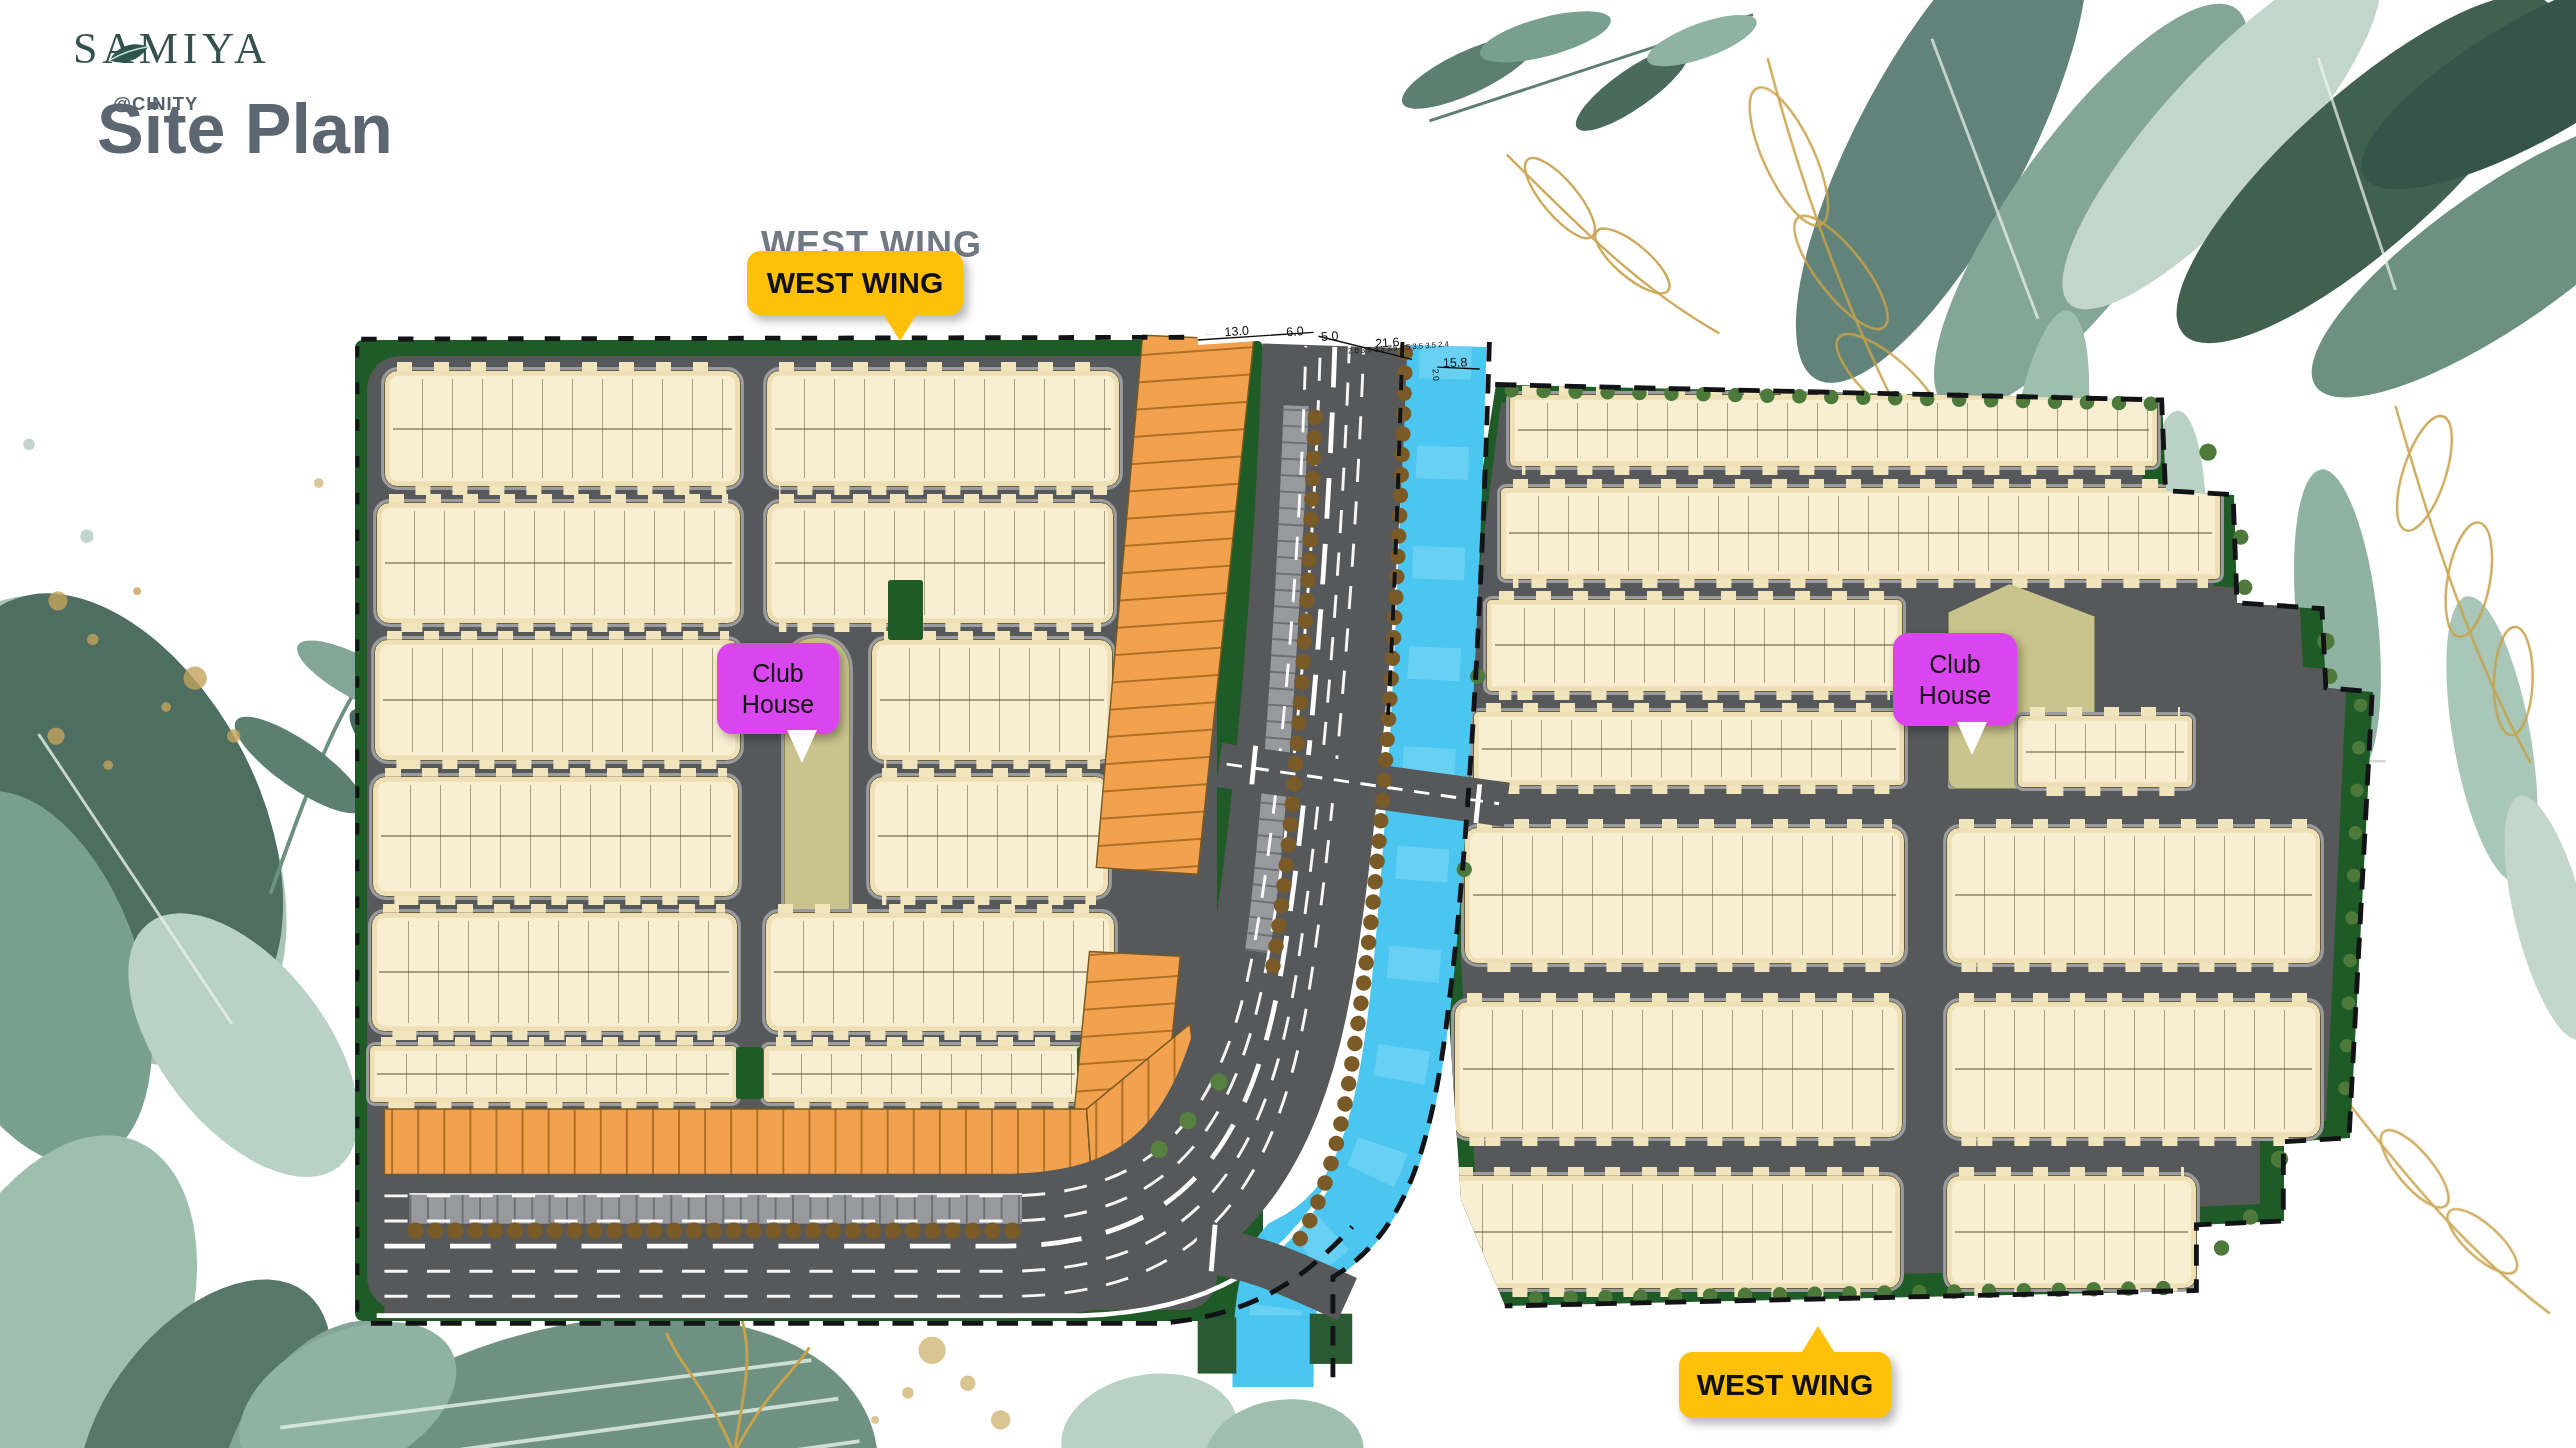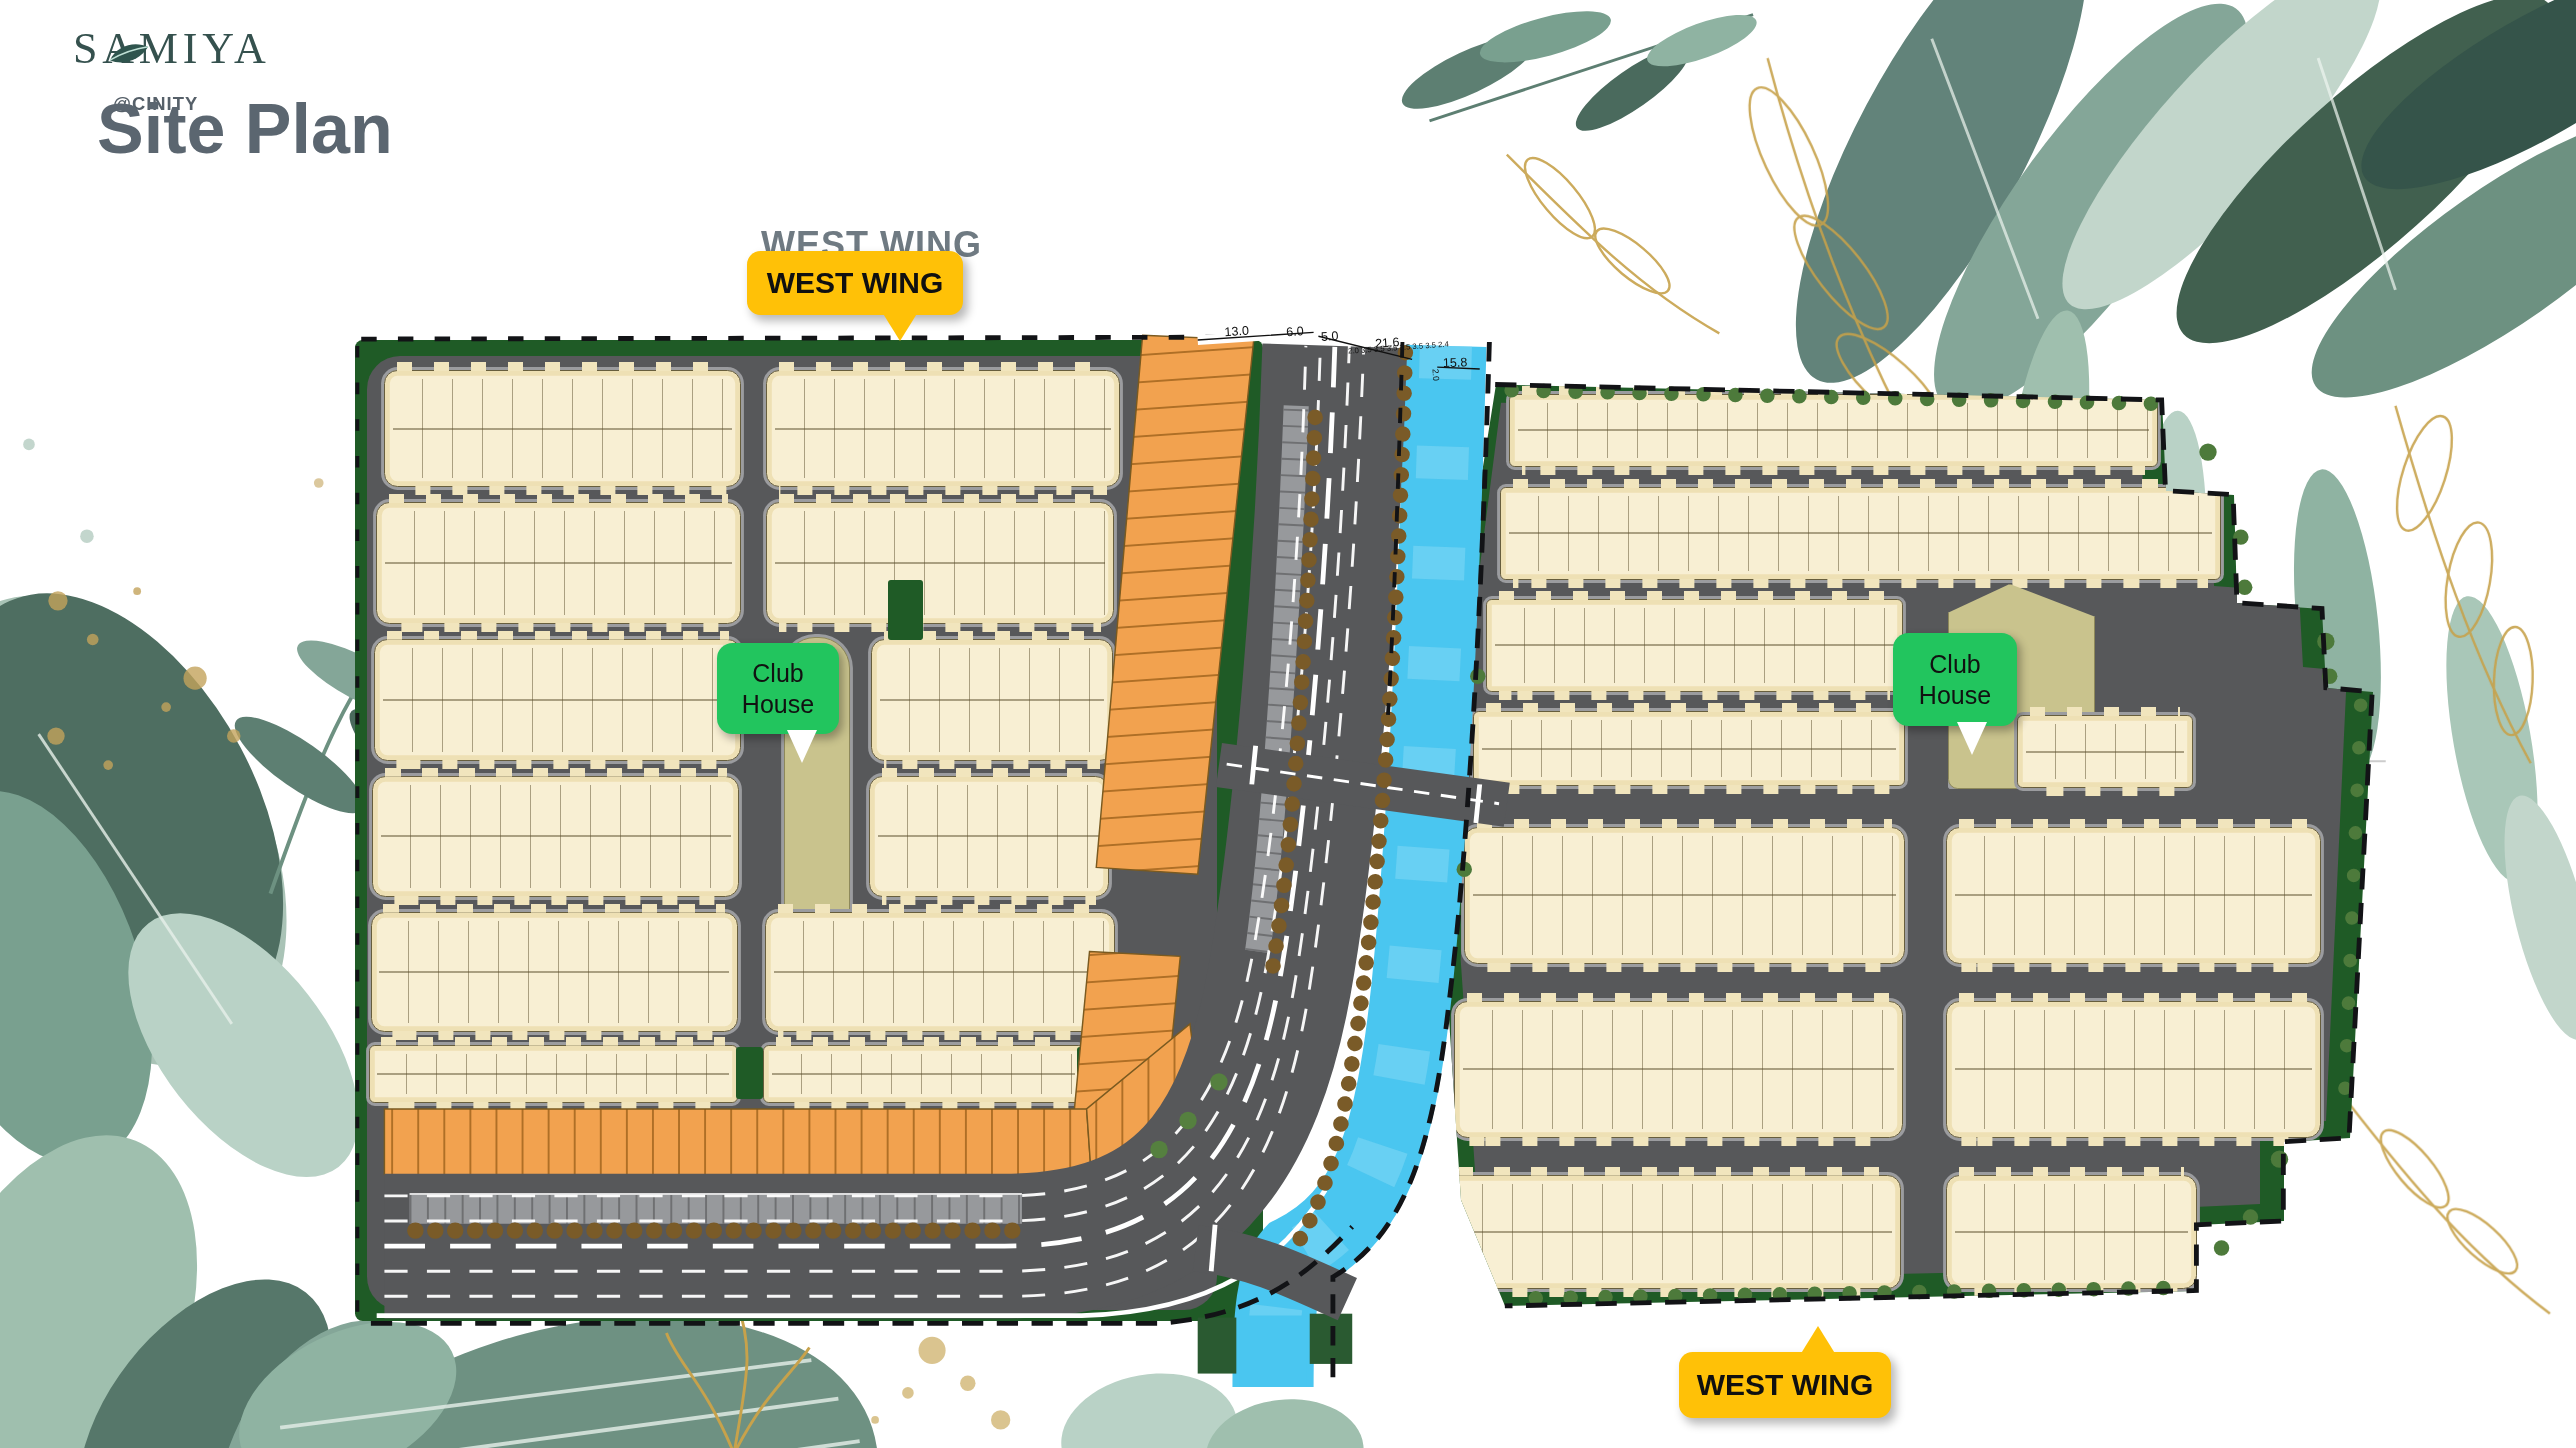--- a/index.html
+++ b/index.html
@@ -16,21 +16,21 @@
   .page-title{position:absolute;left:97px;top:89px;font-size:70px;font-weight:600;color:#5b6670;letter-spacing:0;}
 
   
   .ghost{position:absolute;left:761px;top:224px;font-size:36px;font-weight:700;color:#6f7a82;letter-spacing:1px;z-index:6;}
   .tag{position:absolute;background:#FFC107;border-radius:13.5px;display:flex;align-items:center;justify-content:center;
        font-size:30px;font-weight:700;color:#101010;z-index:8;box-shadow:4.8px 5.8px 9.7px rgba(0,0,0,.28);}
   .tag .ptr{position:absolute;width:0;height:0;border-left:18.4px solid transparent;border-right:18.4px solid transparent;}
   .ptr-down{border-top:29px solid #FFC107;bottom:-26px;}
   .ptr-up{border-bottom:29px solid #FFC107;top:-26px;}
 
-  .bubble{position:absolute;background:#22c55e;border-radius:15.5px;display:flex;align-items:center;justify-content:center;
+  .bubble{position:absolute;background:#d946ef;border-radius:15.5px;display:flex;align-items:center;justify-content:center;
        text-align:center;font-size:25px;line-height:1.22;color:#111;z-index:8;box-shadow:3.9px 4.8px 8.7px rgba(0,0,0,.30);}
   .bubble .ptr{position:absolute;width:0;height:0;border-left:15.5px solid transparent;border-right:15.5px solid transparent;
        border-top:33px solid #ffffff;bottom:-29px;}
 
   
   .wing{position:absolute;background:#1F5B26;z-index:2;}
   .wing-road{position:absolute;background:#57585A;}
   #west{left:355px;top:340px;width:908px;height:981px;border-radius:7.7px;}
   #west .wing-road{left:11.6px;top:15.5px;width:850px;height:954px;border-radius:33px;}
   #east{left:1430px;top:372px;width:956px;height:942px;

